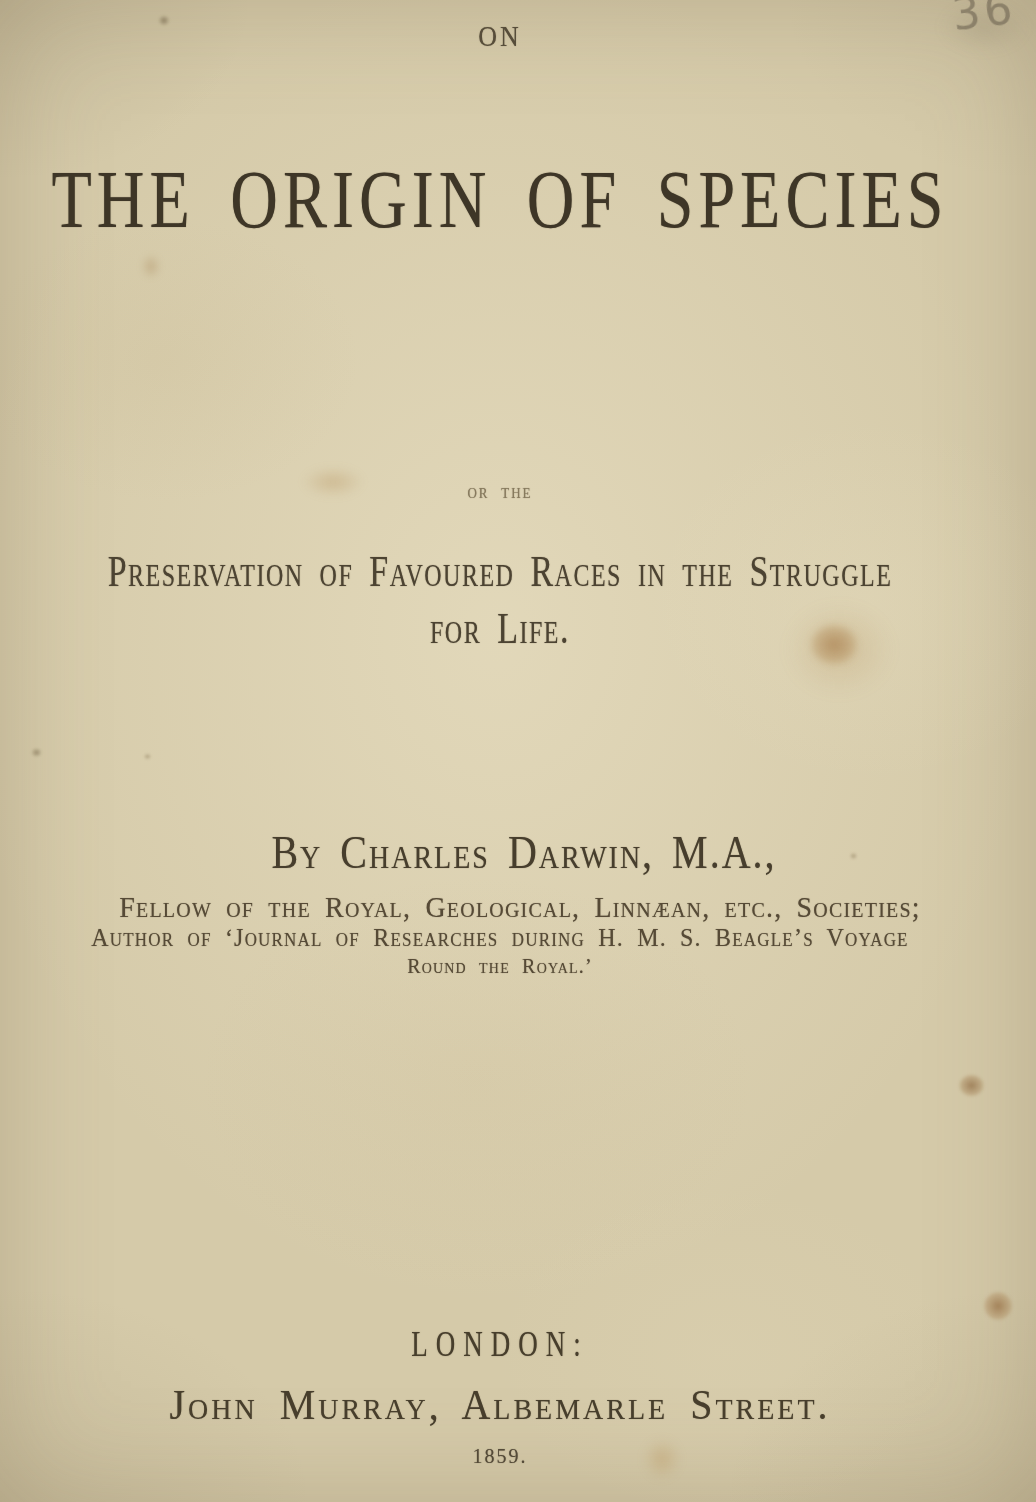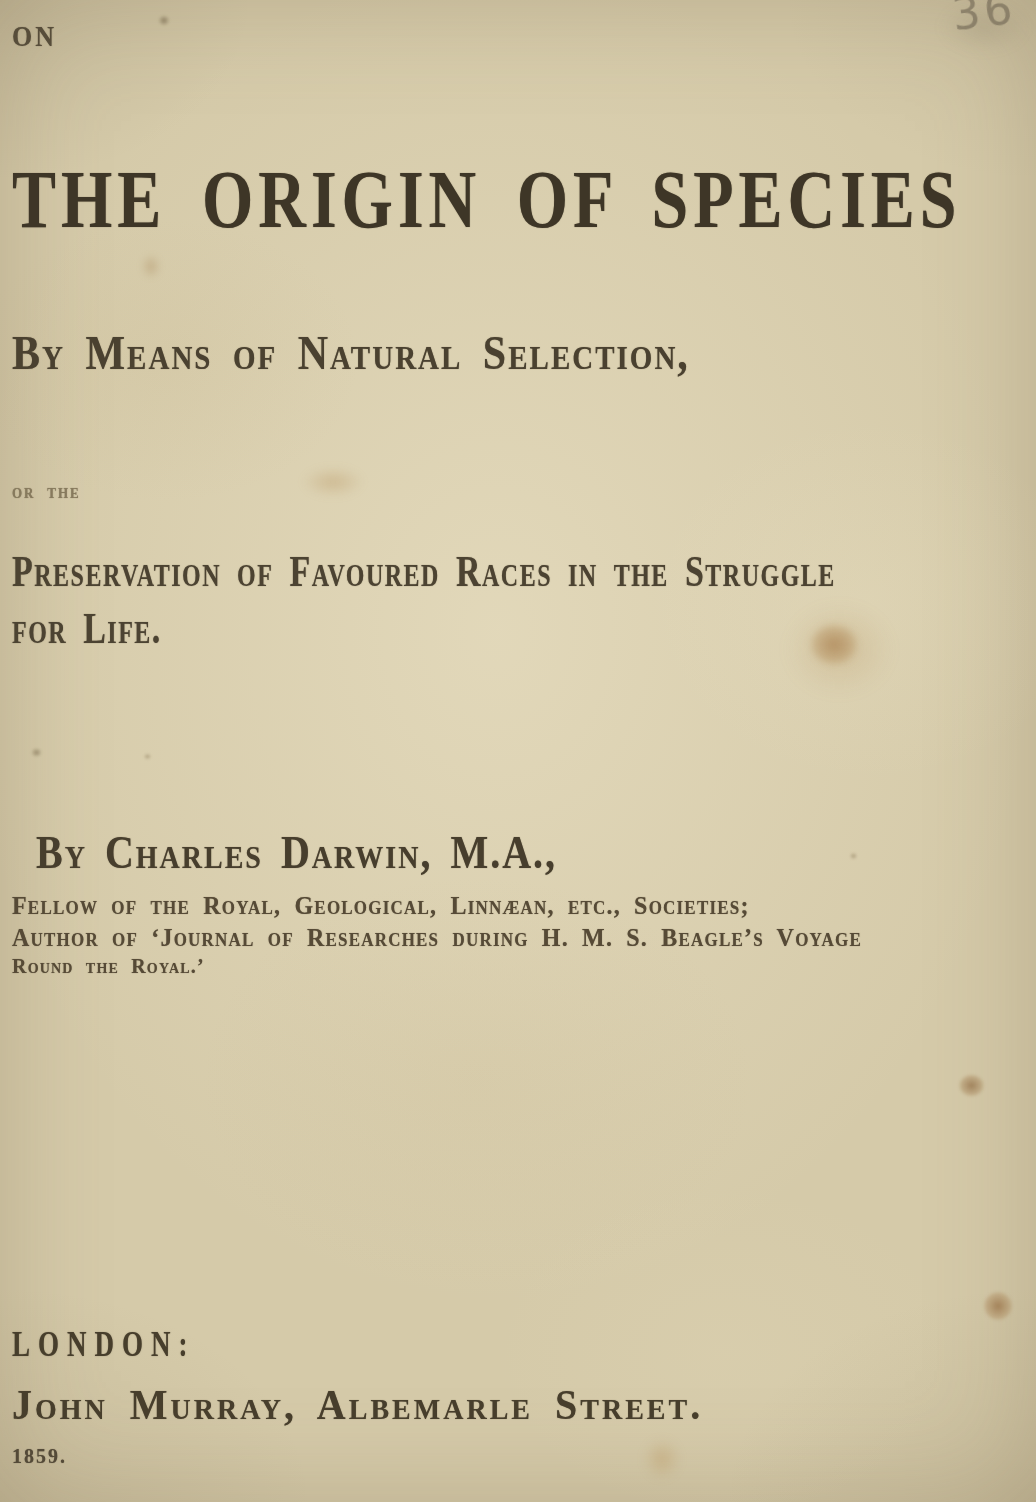--- a/index.html
+++ b/index.html
@@ -21,35 +21,35 @@
   .texture{
     position:absolute;inset:0;pointer-events:none;
     background:
       radial-gradient(300px 220px at 16% 24%, rgba(185,165,120,0.10), transparent 65%),
       radial-gradient(340px 280px at 84% 40%, rgba(238,229,200,0.20), transparent 65%),
       radial-gradient(430px 320px at 46% 72%, rgba(188,168,124,0.09), transparent 65%),
       radial-gradient(360px 260px at 70% 90%, rgba(232,222,192,0.14), transparent 65%);
   }
   
   .tline{
-    position:absolute;left:12px;width:1000px;
-    line-height:1;font-weight:bold;white-space:nowrap;
+    position:absolute;left:0;width:1000px;text-align:center;
+    line-height:1;font-weight:normal;white-space:nowrap;
     color:var(--ink,#453c2b);
   }
   .tline .g{display:inline-block;transform:scaleY(var(--sy,1));transform-origin:50% 0;
     text-shadow:0 0 1px rgba(70,60,42,0.55); filter:blur(0.3px);}
   .sc .g{font-variant:small-caps;}
   .t-on       {top:23px;  font-size:26px; --sy:1.10; letter-spacing:3px;  color:#574d3a;}
   .t-title    {top:158px; font-size:66px; --sy:1.25; letter-spacing:5px;  word-spacing:14px; color:#3e3627;}
   .t-sub      {top:329px; font-size:42px; --sy:1.15; letter-spacing:2px;  word-spacing:8px;  color:#4a4130;}
   .t-orthe    {top:481px; font-size:19px; --sy:1.05; letter-spacing:2px;  word-spacing:5px;  color:#877a5d;}
   .t-sub2a    {top:550px; font-size:34px; --sy:1.30; letter-spacing:1.5px;word-spacing:6px;  color:#4c4332;}
   .t-sub2b    {top:607px; font-size:34px; --sy:1.30; letter-spacing:1.5px;word-spacing:6px;  color:#4c4332;}
   .t-author   {top:830px; font-size:40px; --sy:1.15; letter-spacing:2px;  word-spacing:6px;  color:#473e2d;margin-left:24px;}
-  .t-cred1    {top:893px; font-size:24px; --sy:1.05; letter-spacing:1.2px;word-spacing:6px;  color:#564a36;}
+  .t-cred1    {top:893px; font-size:28px; --sy:1.05; letter-spacing:1.2px;word-spacing:6px;  color:#564a36;padding-left:20px;}
   .t-cred2    {top:925px; font-size:24px; --sy:1.05; letter-spacing:1.2px;word-spacing:6px;  color:#564a36;}
   .t-cred3    {top:955px; font-size:20px; --sy:1.05; letter-spacing:1.2px;word-spacing:6px;  color:#564a36;}
   .t-cred1 .g,.t-cred2 .g,.t-cred3 .g{filter:blur(0.5px);}
   .t-city     {top:1326px;font-size:27px; --sy:1.35; letter-spacing:8px;  color:#473e2c;}
   .t-publisher{top:1384px;font-size:40px; --sy:1.05; letter-spacing:3px;  word-spacing:9px;  color:#473e2c;}
   .t-year     {top:1444px;font-size:20px; --sy:1.10; letter-spacing:2px;  color:#544a38;}
   
   .hand{
     position:absolute;top:-16px;left:952px;width:90px;
     font-family:"DejaVu Sans",sans-serif;font-size:44px;font-weight:normal;
@@ -96,23 +96,20 @@
   </div>
 
   <div class="tline t-on">
     <span class="g">ON</span>
   </div>
 
   <div class="tline t-title">
     <span class="g">THE ORIGIN OF SPECIES</span>
   </div>
 
-  <div class="tline t-sub sc">
-    <span class="g">By Means of Natural Selection,</span>
-  </div>
 
   <div class="tline t-orthe sc">
     <span class="g">or the</span>
   </div>
 
   <div class="tline t-sub2a sc">
     <span class="g">Preservation of Favoured Races in the Struggle</span>
   </div>
 
   <div class="tline t-sub2b sc">

